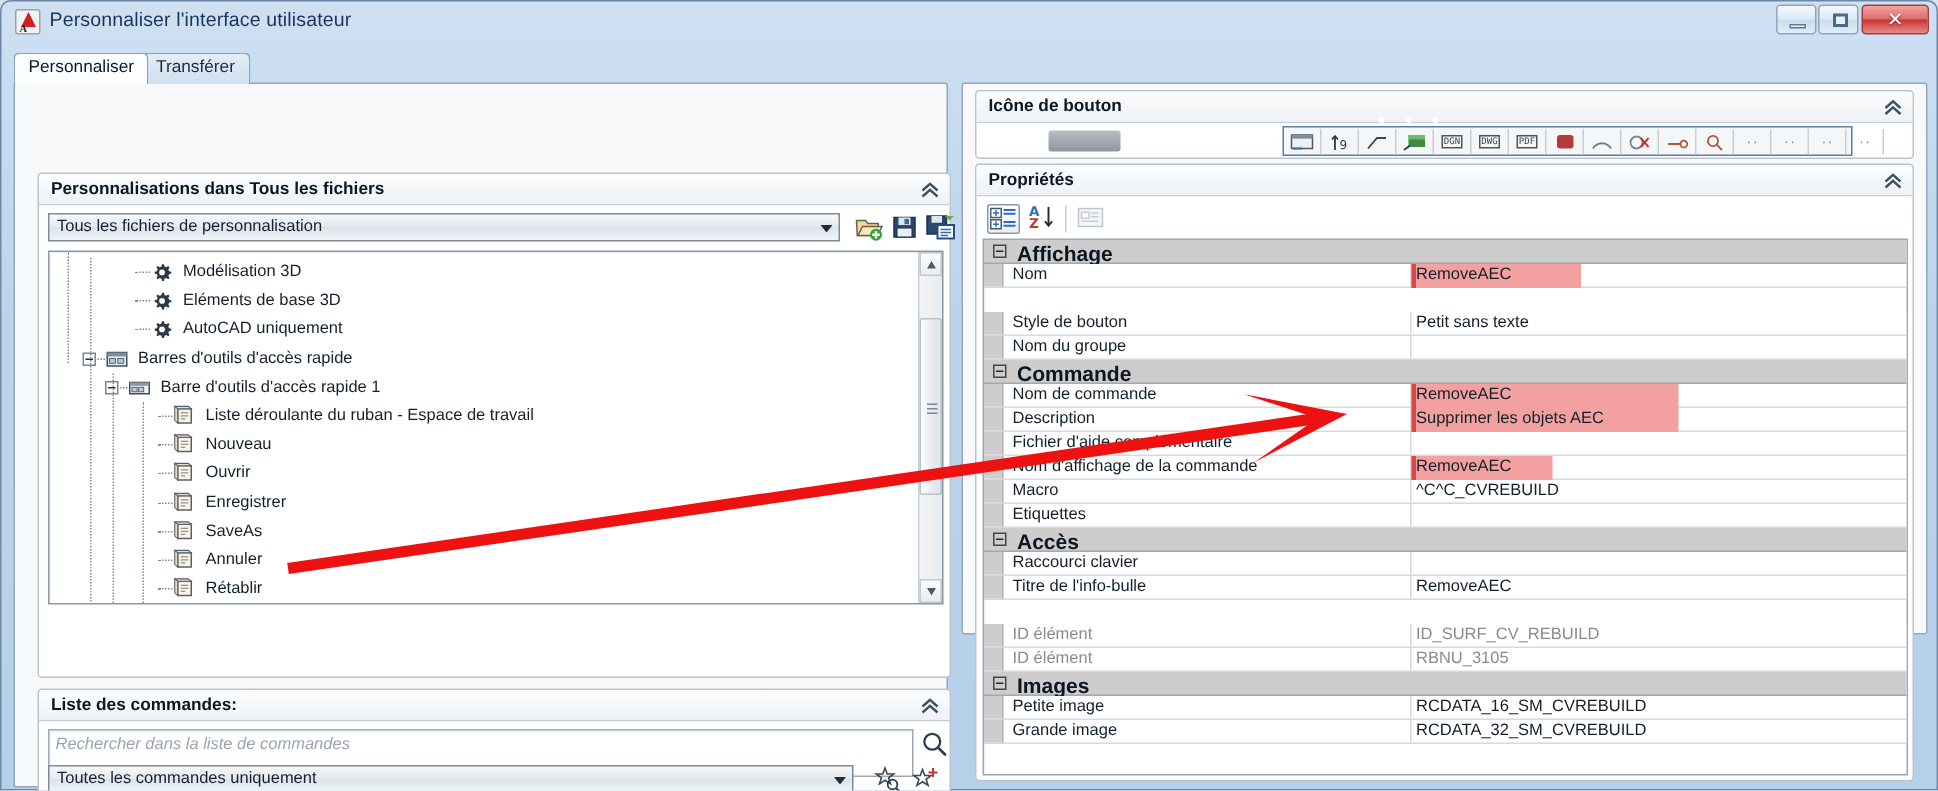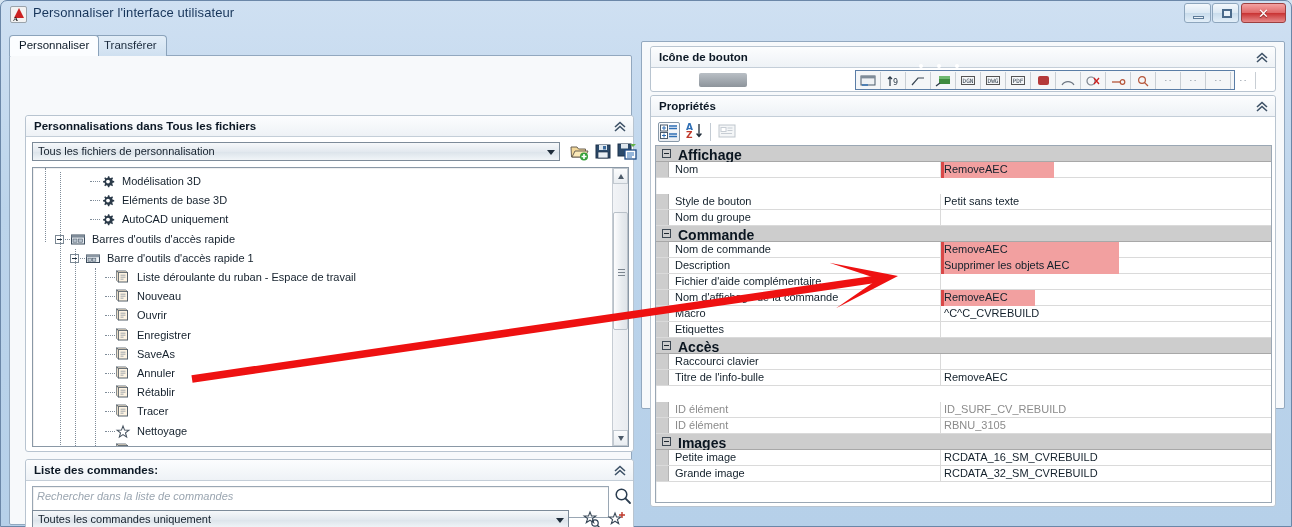--- a/index.html
+++ b/index.html
@@ -78,21 +78,21 @@
     left:85px; background:linear-gradient(to bottom,#e3eef8,#cfe0f0); z-index:2;
   }
 
   
   .pane {
     position:absolute; background:#fbfcfd;
     border:1px solid #92a8bf;
   }
   #left-pane { left:8px; top:54px; width:623px; height:470px; border-radius:2px;
     background:#f7f9fb; }
-  #right-pane { left:640px; top:40px; width:644px; height:368px; border-radius:2px;
+  #right-pane { left:640px; top:54px; width:644px; height:368px; border-radius:2px;
     background:#f7f9fb; }
 
   
   .groupbox {
     position:absolute; background:#ffffff;
     border:1px solid #b8c4d0; border-radius:3px;
   }
   .gb-header {
     position:absolute; left:0; top:0; right:0; height:21px;
     background:linear-gradient(to bottom,#fcfdfe 0%,#eef2f6 100%);
@@ -123,21 +123,21 @@
   }
   .tool-ico {
     position:absolute; top:26px; width:20px; height:19px;
   }
   #ico-open { left:543px; }
   #ico-save { left:567px; }
   #ico-saveall { left:591px; }
 
   
   #tree-box {
-    position:absolute; left:6px; top:51px; width:597px; height:280px;
+    position:absolute; left:6px; top:51px; width:597px; height:236px;
     border:1px solid #8a98a6; background:#ffffff; overflow:hidden;
   }
   #tree-inner { position:absolute; left:0; top:0; right:16px; bottom:0; overflow:hidden; }
   .tnode {
     position:absolute; height:19px; white-space:nowrap;
     font-size:11px; color:#14202c; line-height:19px;
   }
   .tnode .lbl { position:absolute; top:0; left:22px; }
   .ticon { position:absolute; left:0; top:2px; width:16px; height:15px; }
   .dotline { position:absolute; border-left:1px dotted #7f8c99; }

